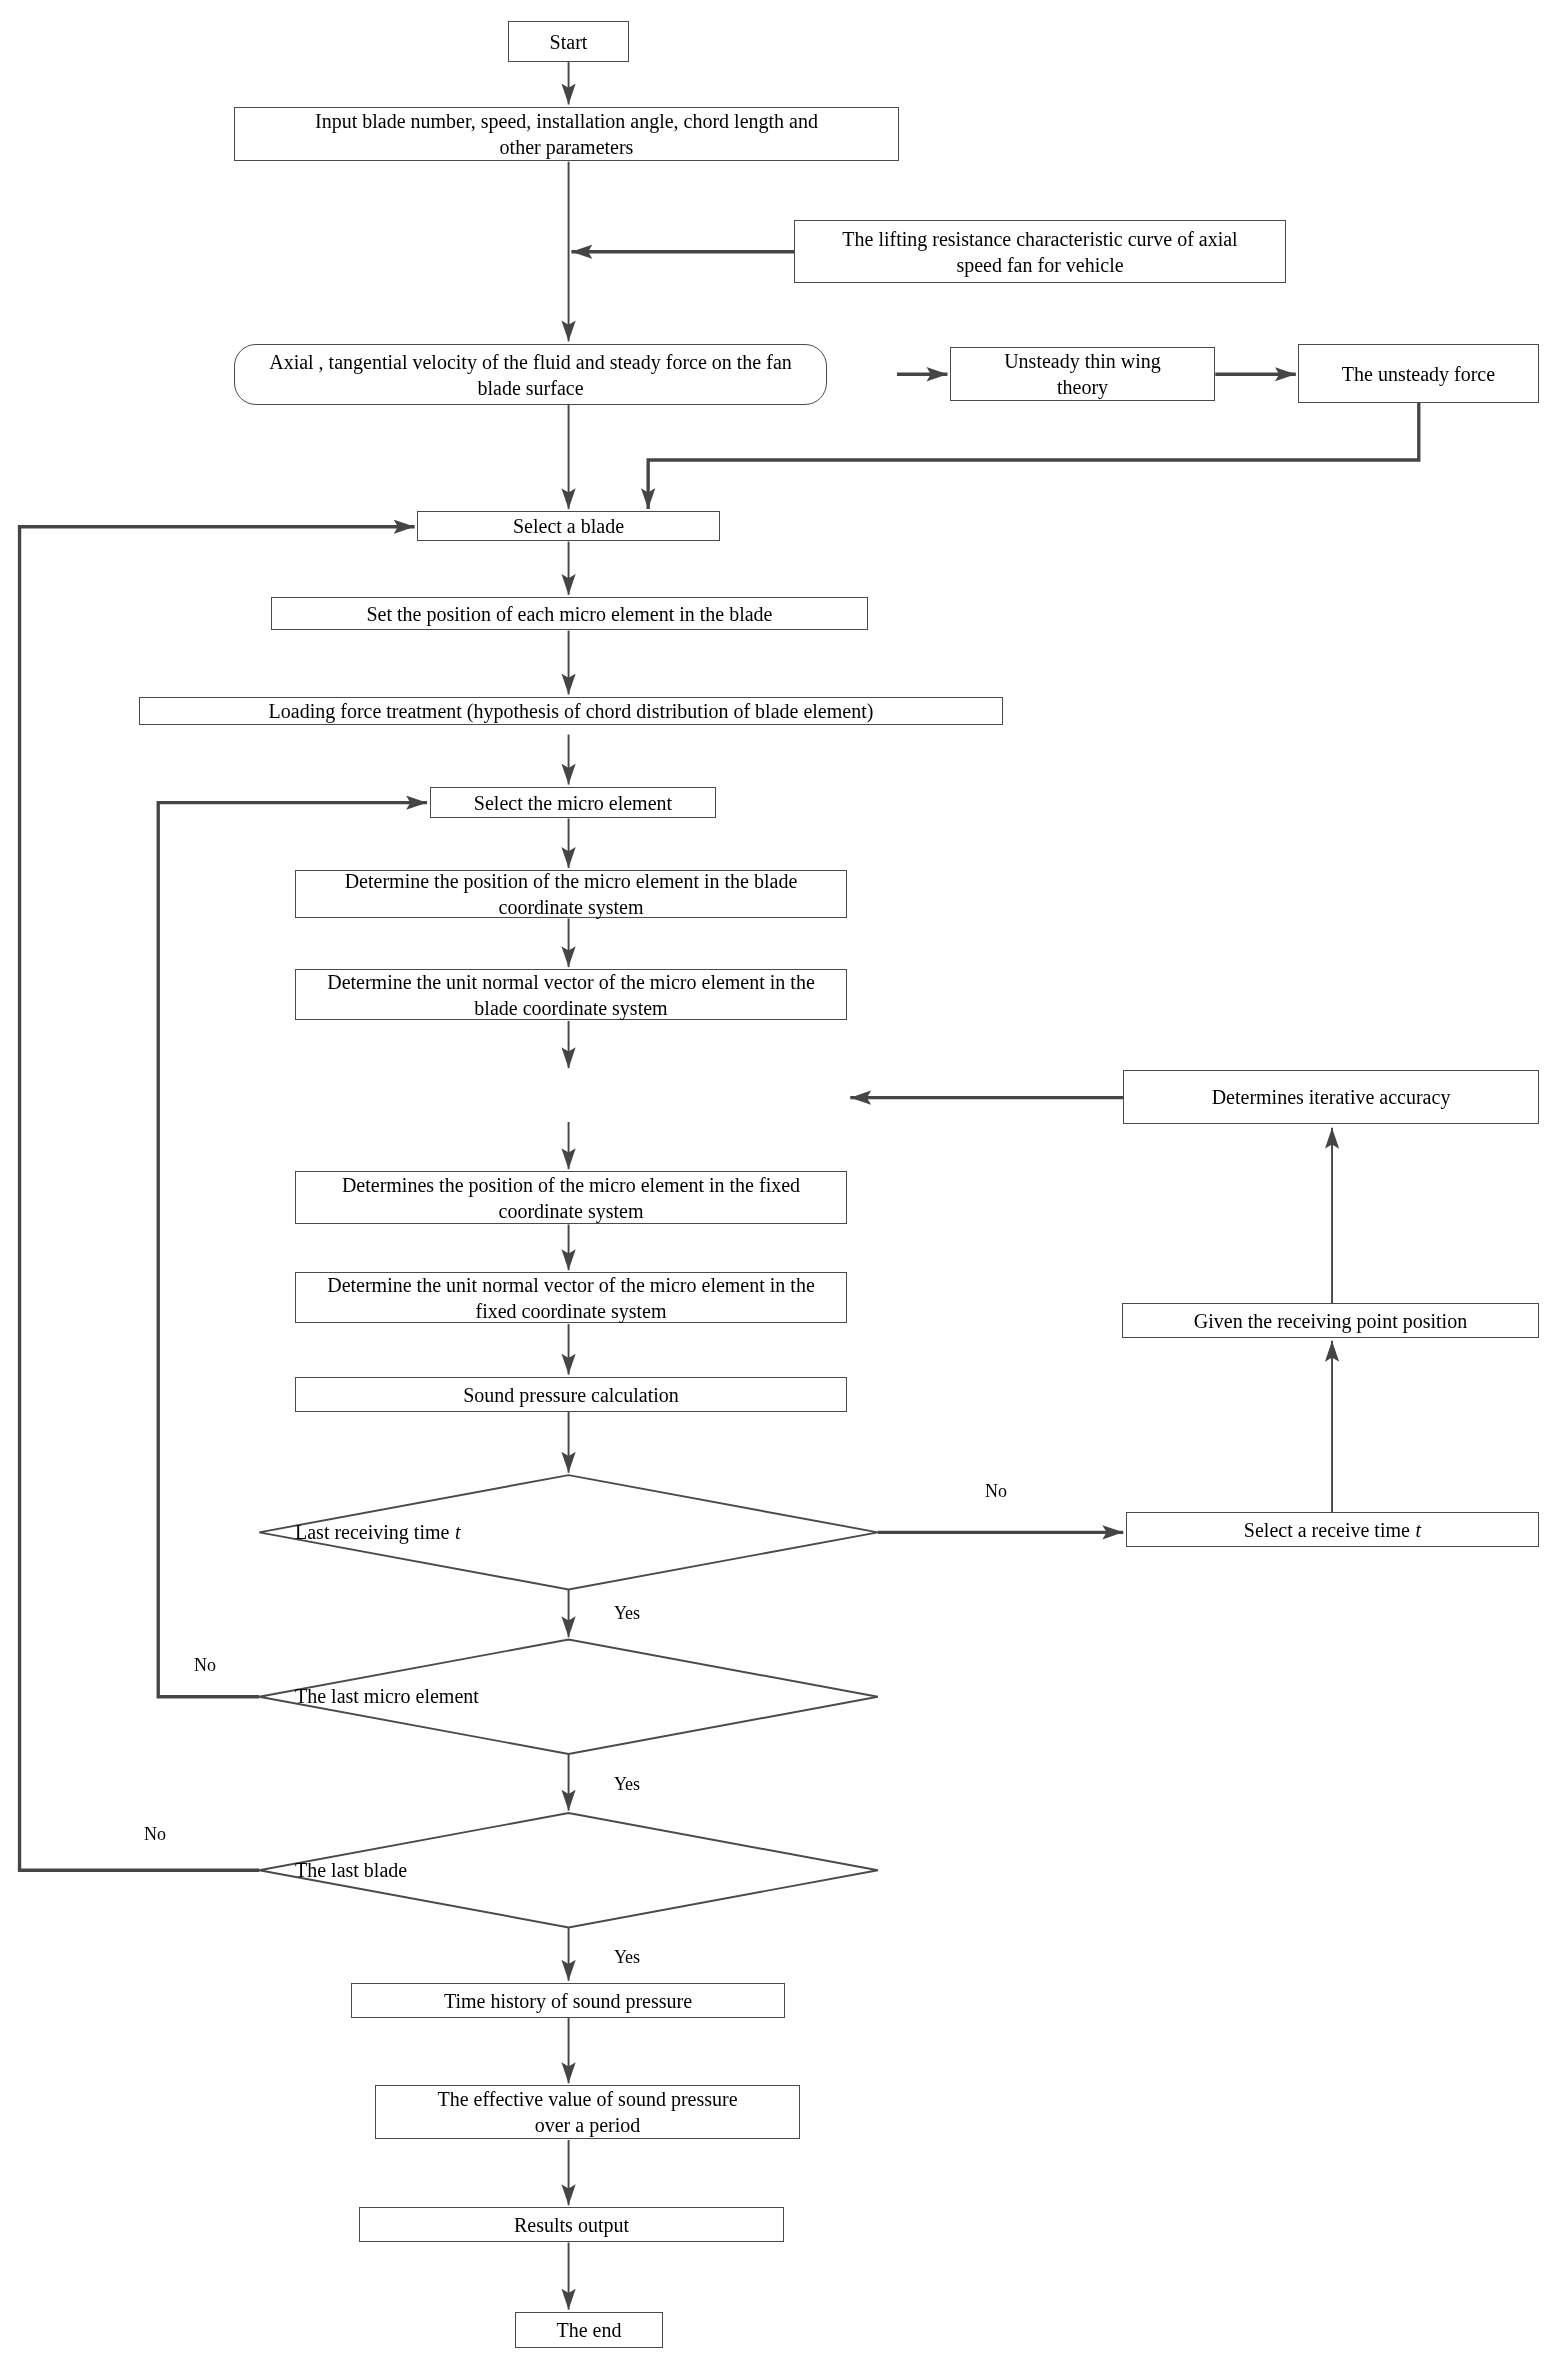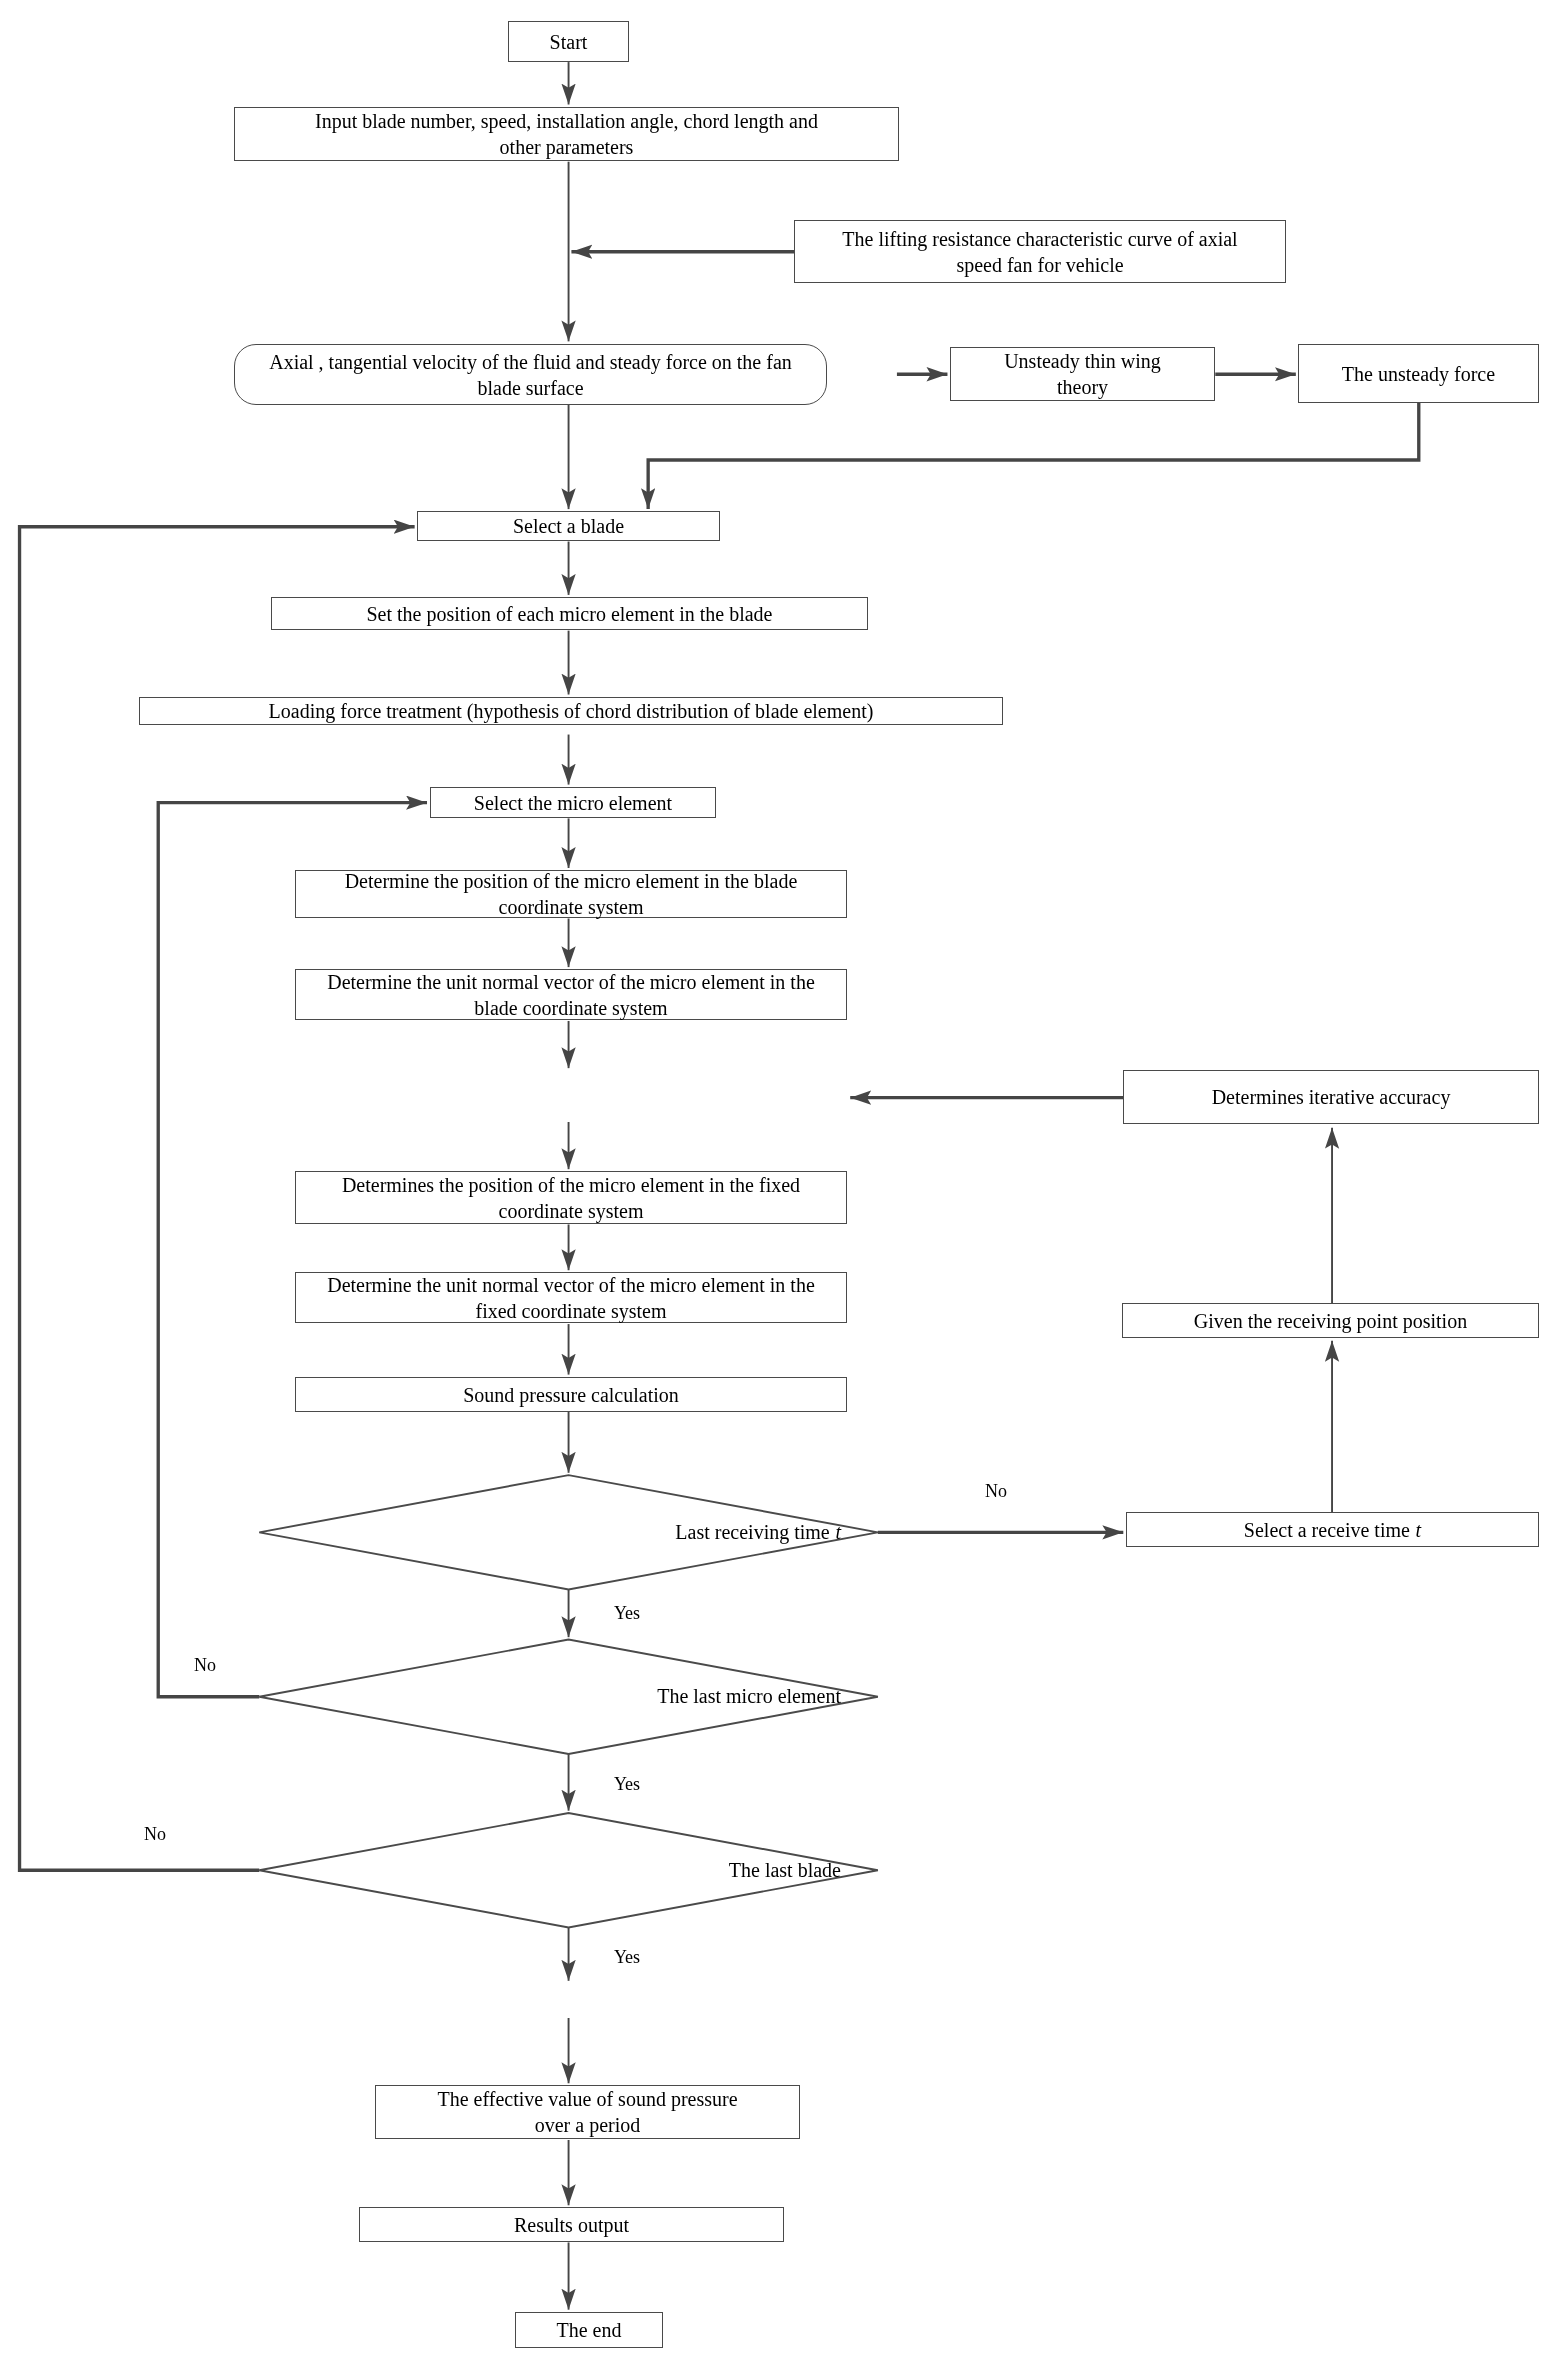--- a/index.html
+++ b/index.html
@@ -8,21 +8,21 @@
     font-family:"Liberation Serif","DejaVu Serif",serif;color:#000;
   }
   svg.wires{position:absolute;left:0;top:0;}
   .box{
     position:absolute;box-sizing:border-box;background:#ffffff;
     border:1.9px solid #4a4a4a;display:flex;align-items:center;justify-content:center;
     text-align:center;font-size:20px;line-height:1.3;
   }
   .plain{
     position:absolute;box-sizing:border-box;background:transparent;border:none;
-    display:flex;align-items:center;justify-content:flex-end;text-align:center;
+    display:flex;align-items:center;justify-content:flex-start;text-align:center;
     font-size:20px;line-height:1.3;
   }
   .edge-label{
     position:absolute;display:flex;align-items:center;justify-content:center;
     font-size:18px;
   }
   .it{font-style:italic;margin-left:5.7px;}
 </style>
 </head>
 <body>
@@ -154,20 +154,23 @@
   </div>
 
   <div class="plain" style="left:295px;top:1658px;width:546px;height:76px;">
     <span>The last micro element</span>
   </div>
 
   <div class="plain" style="left:295px;top:1832px;width:546px;height:76px;">
     <span>The last blade</span>
   </div>
 
+  <div class="box" style="left:351px;top:1983px;width:434px;height:35px;">
+    <span>Time history of sound pressure</span>
+  </div>
 
   <div class="box" style="left:359px;top:2085px;width:425px;height:54px;padding:0 43px;margin-left:16px;">
     <span>The effective value of sound pressure over a period</span>
   </div>
 
   <div class="box" style="left:359px;top:2207px;width:425px;height:35px;">
     <span>Results output</span>
   </div>
 
   <div class="box" style="left:498px;top:2312px;width:148px;height:36px;margin-left:17px;">

